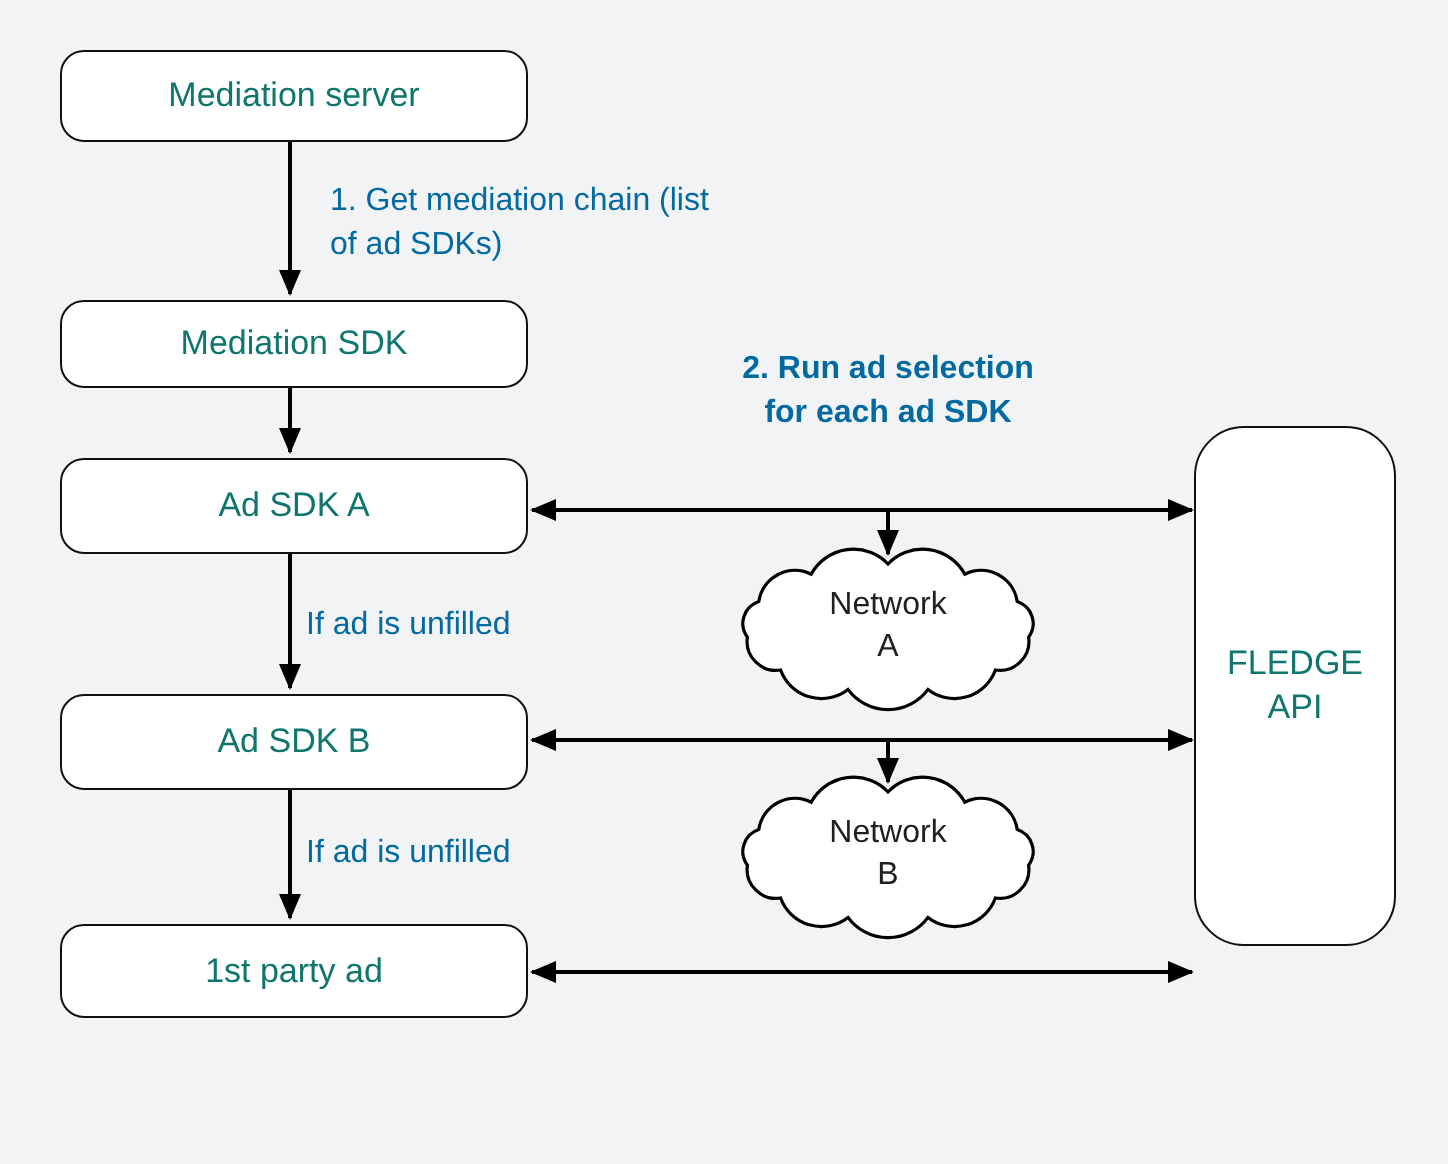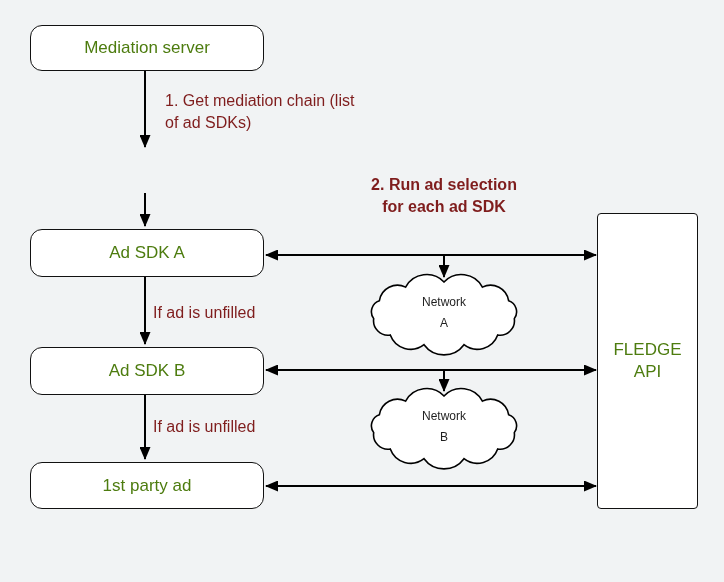--- a/index.html
+++ b/index.html
@@ -13,39 +13,39 @@
   .canvas { position: relative; width: 724px; height: 582px; }
   .layer { position: absolute; left: 0; top: 0; }
 
   .node {
     position: absolute;
     background: #ffffff;
     border: 1.5px solid #111111;
     border-radius: 12px;
     display: flex; align-items: center; justify-content: center;
     font-size: 17px;
-    color: #4d7c0f;
+    color: #0f766e;
     box-sizing: border-box;
     text-align: center;
     white-space: pre-line;
     line-height: 22px;
   }
   .note {
     position: absolute;
     font-size: 16px;
     line-height: 22px;
     white-space: pre-line;
-    color: #7f1d1d;
+    color: #0369a1;
   }
   .note.center { text-align: center; font-weight: bold; }
   .cloud-label {
     position: absolute;
     width: 140px;
     text-align: center;
-    font-size: 12px;
+    font-size: 16px;
     line-height: 21px;
     white-space: pre-line;
     color: #1f1f1f;
   }
   svg line, svg path.cloud { stroke: #000; }
 </style>
 </head>
 <body>
 
 <div class="canvas">
@@ -68,28 +68,29 @@
 
     <line x1="444" y1="256" x2="444" y2="277" stroke-width="2" marker-end="url(#arrow)"></line>
     <line x1="444" y1="371" x2="444" y2="391" stroke-width="2" marker-end="url(#arrow)"></line>
 
     <path id="cloud-a" class="cloud" fill="#ffffff" stroke-width="1.6" d="M 444.0 282.0 A 24.0 24.0 0 0 1 482.4 287.1 A 18.3 18.3 0 0 1 508.6 300.7 A 11.6 11.6 0 0 1 514.3 318.6 A 14.5 14.5 0 0 1 497.7 335.0 A 21.7 21.7 0 0 1 464.0 344.7 A 24.8 24.8 0 0 1 424.0 344.7 A 21.7 21.7 0 0 1 390.3 335.0 A 14.5 14.5 0 0 1 373.7 318.6 A 11.6 11.6 0 0 1 379.4 300.7 A 18.3 18.3 0 0 1 405.6 287.1 A 24.0 24.0 0 0 1 444.0 282.0 Z"></path>
     <path id="cloud-b" class="cloud" fill="#ffffff" stroke-width="1.6" d="M 444.0 396.0 A 24.0 24.0 0 0 1 482.4 401.1 A 18.3 18.3 0 0 1 508.6 414.7 A 11.6 11.6 0 0 1 514.3 432.6 A 14.5 14.5 0 0 1 497.7 449.0 A 21.7 21.7 0 0 1 464.0 458.7 A 24.8 24.8 0 0 1 424.0 458.7 A 21.7 21.7 0 0 1 390.3 449.0 A 14.5 14.5 0 0 1 373.7 432.6 A 11.6 11.6 0 0 1 379.4 414.7 A 18.3 18.3 0 0 1 405.6 401.1 A 24.0 24.0 0 0 1 444.0 396.0 Z"></path>
   </svg>
 
   <div class="node" style="left:30px;  top:25px;  width:234px; height:46px;">Mediation server</div>
 
+  <div class="node" style="left:30px;  top:150px; width:234px; height:44px;">Mediation SDK</div>
 
   <div class="node" style="left:30px;  top:347px; width:234px; height:48px;">Ad SDK B</div>
 
   <div class="node" style="left:30px;  top:229px; width:234px; height:48px;">Ad SDK A</div>
 
   <div class="node" style="left:30px;  top:462px; width:234px; height:47px;text-align:right;">1st party ad</div>
 
-  <div class="node" style="left:597px; top:213px; width:101px; height:296px; border-radius:4px;">FLEDGE
+  <div class="node" style="left:597px; top:213px; width:101px; height:260px; border-radius:25px;">FLEDGE
 API</div>
 
   <div class="cloud-label" style="left:374px; top:292px;">Network
 A</div>
   <div class="cloud-label" style="left:374px; top:406px;">Network
 B</div>
 
   <div class="note" style="left:165px; top:90px;">1. Get mediation chain (list
 of ad SDKs)</div>
 

